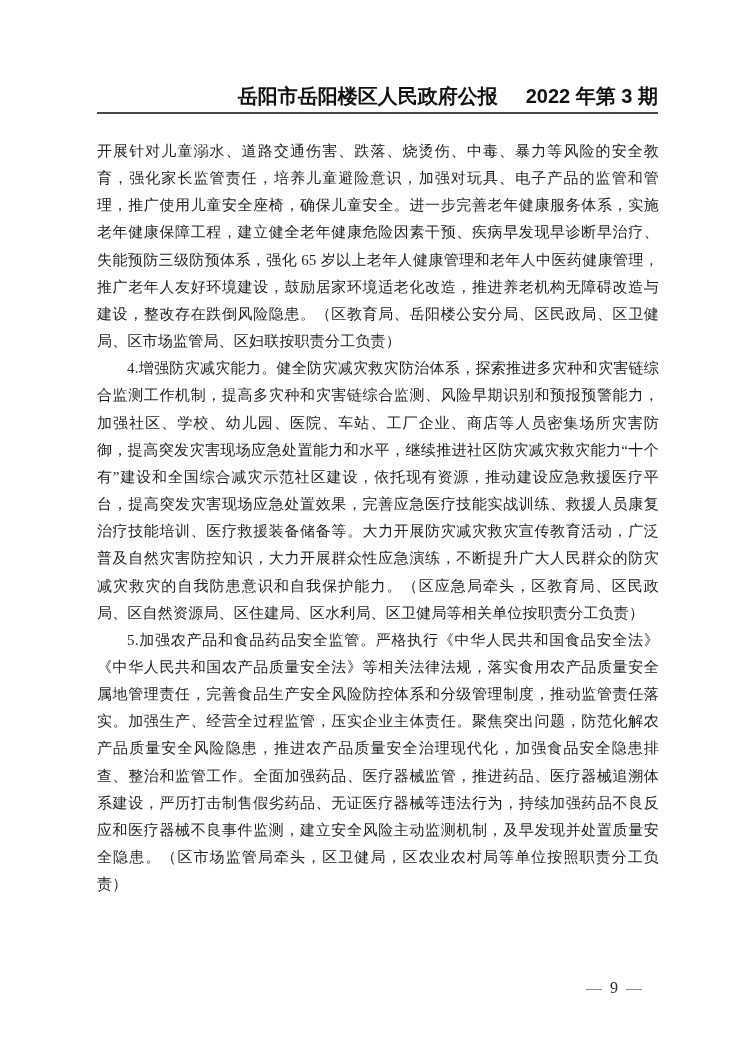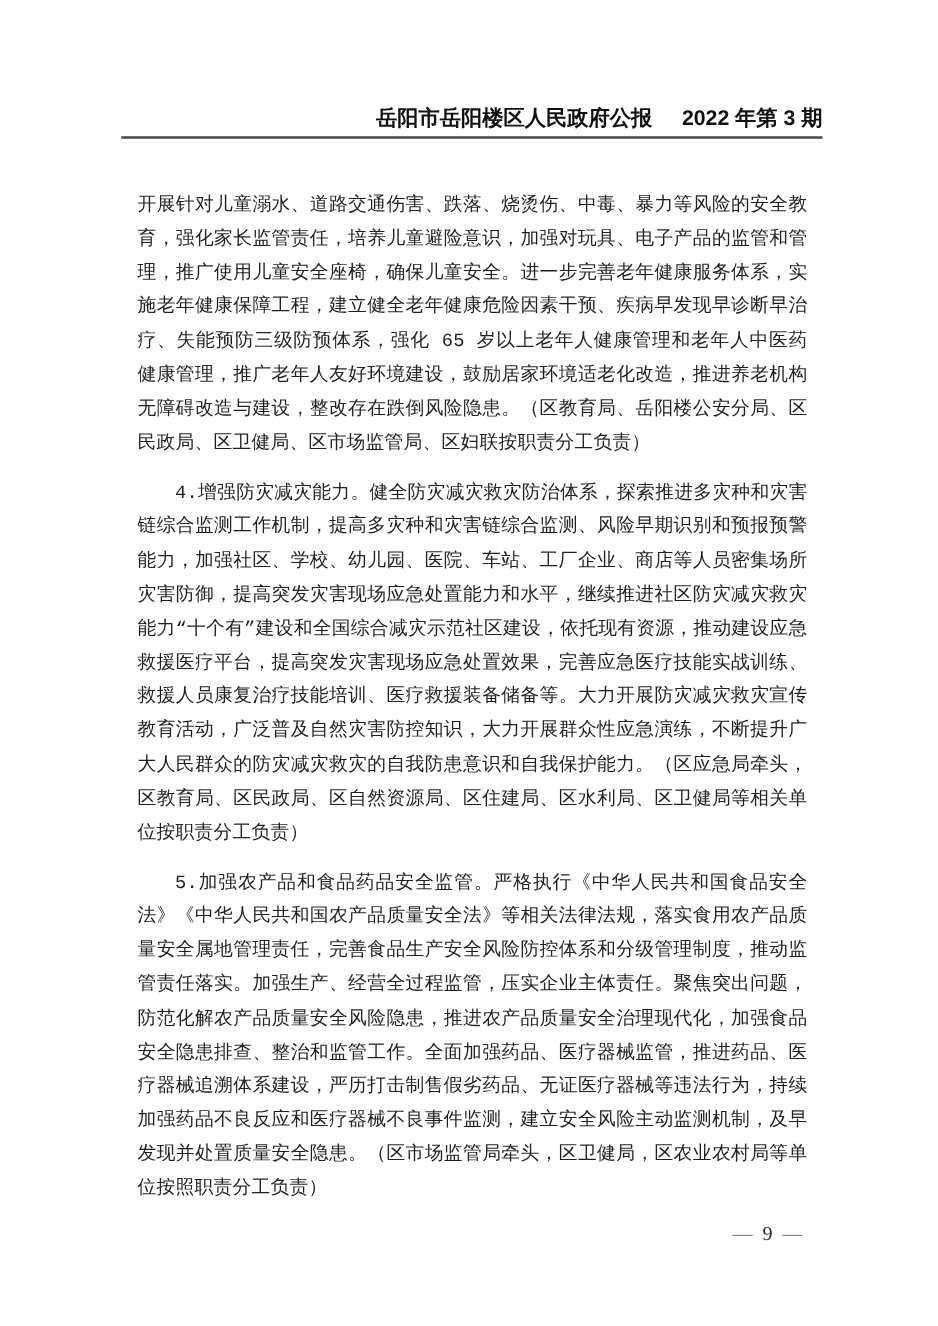--- a/index.html
+++ b/index.html
@@ -20,48 +20,47 @@
   .page-header {
     position: absolute;
     top: 86px;
     left: 97px;
     right: 92px;
   }
   .header-line {
     text-align: right;
     font-family: "Liberation Sans", "DejaVu Sans", sans-serif;
     font-weight: bold;
-    font-size: 17px;
+    font-size: 20px;
     color: #111111;
     white-space: nowrap;
     line-height: 1;
   }
   .header-issue {
     margin-left: 1.4em;
   }
   .header-rule {
     margin-top: 6px;
     height: 0;
     border-bottom: 2px solid #4a4a4a;
   }
   .doc-body {
     position: absolute;
     top: 138px;
     left: 97px;
     width: 562px;
   }
   .para {
-    margin: 13px;
+    margin: 0;
     font-size: 15px;
     line-height: 27.15px;
     text-align: justify;
     text-justify: inter-ideograph;
     letter-spacing: 0.2px;
     text-indent: 2em;
-    font-family: Liberation Mono, monospace;
   }
   .para.no-indent {
     text-indent: 0;
   }
   .page-footer {
     position: absolute;
     bottom: 65px;
     right: 100px;
     font-size: 16px;
     line-height: 1;

